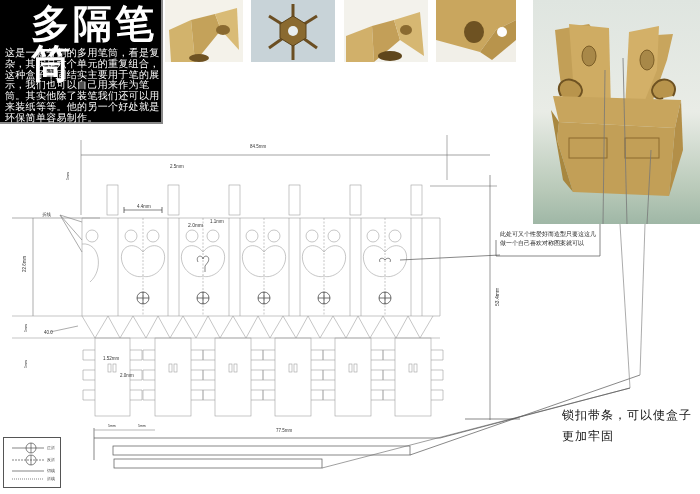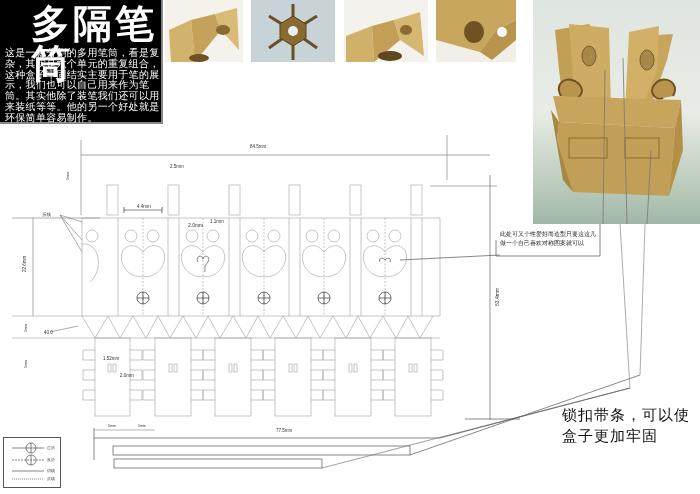--- a/index.html
+++ b/index.html
@@ -4,21 +4,21 @@
 <style>
   html,body{margin:0;padding:0;background:#fff;}
   body{width:700px;height:494px;position:relative;overflow:hidden;font-family:"DejaVu Sans",sans-serif;}
   .title-panel{position:absolute;left:0;top:0;width:163px;height:124px;background:#000;box-sizing:border-box;border-right:2px solid #888;border-bottom:2px solid #888;}
   .title{position:absolute;left:6px;top:4px;color:#fff;font-size:39px;font-weight:bold;letter-spacing:3px;font-family:"DejaVu Sans",sans-serif;line-height:40px;margin-left:25px;}
   .desc{position:absolute;left:5px;top:48px;width:155px;color:#fff;font-size:10px;line-height:10.8px;font-family:"DejaVu Serif",serif;letter-spacing:0.3px;}
   .thumb{position:absolute;top:0;height:62px;overflow:hidden;}
   .photo-main{position:absolute;left:533px;top:0;width:167px;height:224px;overflow:hidden;background:linear-gradient(180deg,#dfe5e0 0%,#e9ece6 50%,#b8c9b8 85%,#9fb7a6 100%);}
   svg{position:absolute;left:0;top:0;}
   .note-small{position:absolute;left:500px;top:230px;width:100px;font-size:6px;line-height:8.8px;color:#222;font-family:"DejaVu Serif",serif;}
-  .note-big{position:absolute;left:562px;top:405px;width:138px;font-size:15px;line-height:21px;color:#111;font-family:"DejaVu Serif",serif;letter-spacing:1px;}
+  .note-big{position:absolute;left:562px;top:405px;width:138px;font-size:12px;line-height:21px;color:#111;font-family:"DejaVu Serif",serif;letter-spacing:1px;}
   .dim{position:absolute;font-size:4.5px;color:#333;font-family:"Liberation Sans",sans-serif;white-space:nowrap;}
   .dim.v{transform:rotate(-90deg);transform-origin:left top;}
   .legend{position:absolute;left:3px;top:437px;width:58px;height:51px;border:1px solid #555;box-sizing:border-box;}
   .legend .lab{position:absolute;font-size:4px;color:#333;}
 </style>
 </head>
 <body>
 
 <div class="title-panel">
   <div class="title">多隔笔筒</div>

